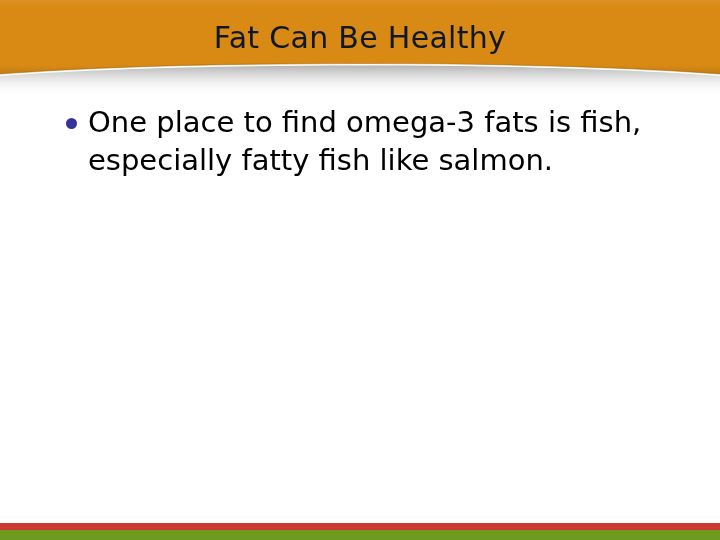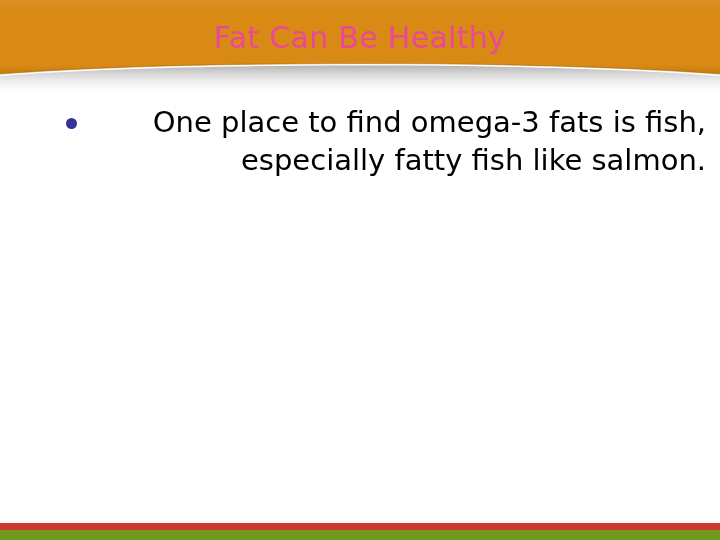--- a/index.html
+++ b/index.html
@@ -38,21 +38,21 @@
     display: block;
   }
   .slide-title {
     position: absolute;
     left: 0;
     top: 20px;
     width: 720px;
     text-align: center;
     font-size: 30px;
     line-height: 36px;
-    color: #ec4899;
+    color: #0f172a;
     letter-spacing: 0.3px;
     white-space: nowrap;
     z-index: 3;
   }
 
   
   .body-area {
     position: absolute;
     left: 0;
     top: 104px;
@@ -64,21 +64,21 @@
     padding: 0;
     list-style: none;
   }
   .bullet-item {
     position: relative;
     margin: 0 0 0 0;
     padding: 0 14px 0 88px;
     font-size: 29px;
     line-height: 37.5px;
     color: #000000;
-    text-align: right;
+    text-align: left;
   }
   .bullet-dot {
     position: absolute;
     left: 66px;
     top: 14px;
     width: 11px;
     height: 11px;
     border-radius: 50%;
     background: #333399;
   }

